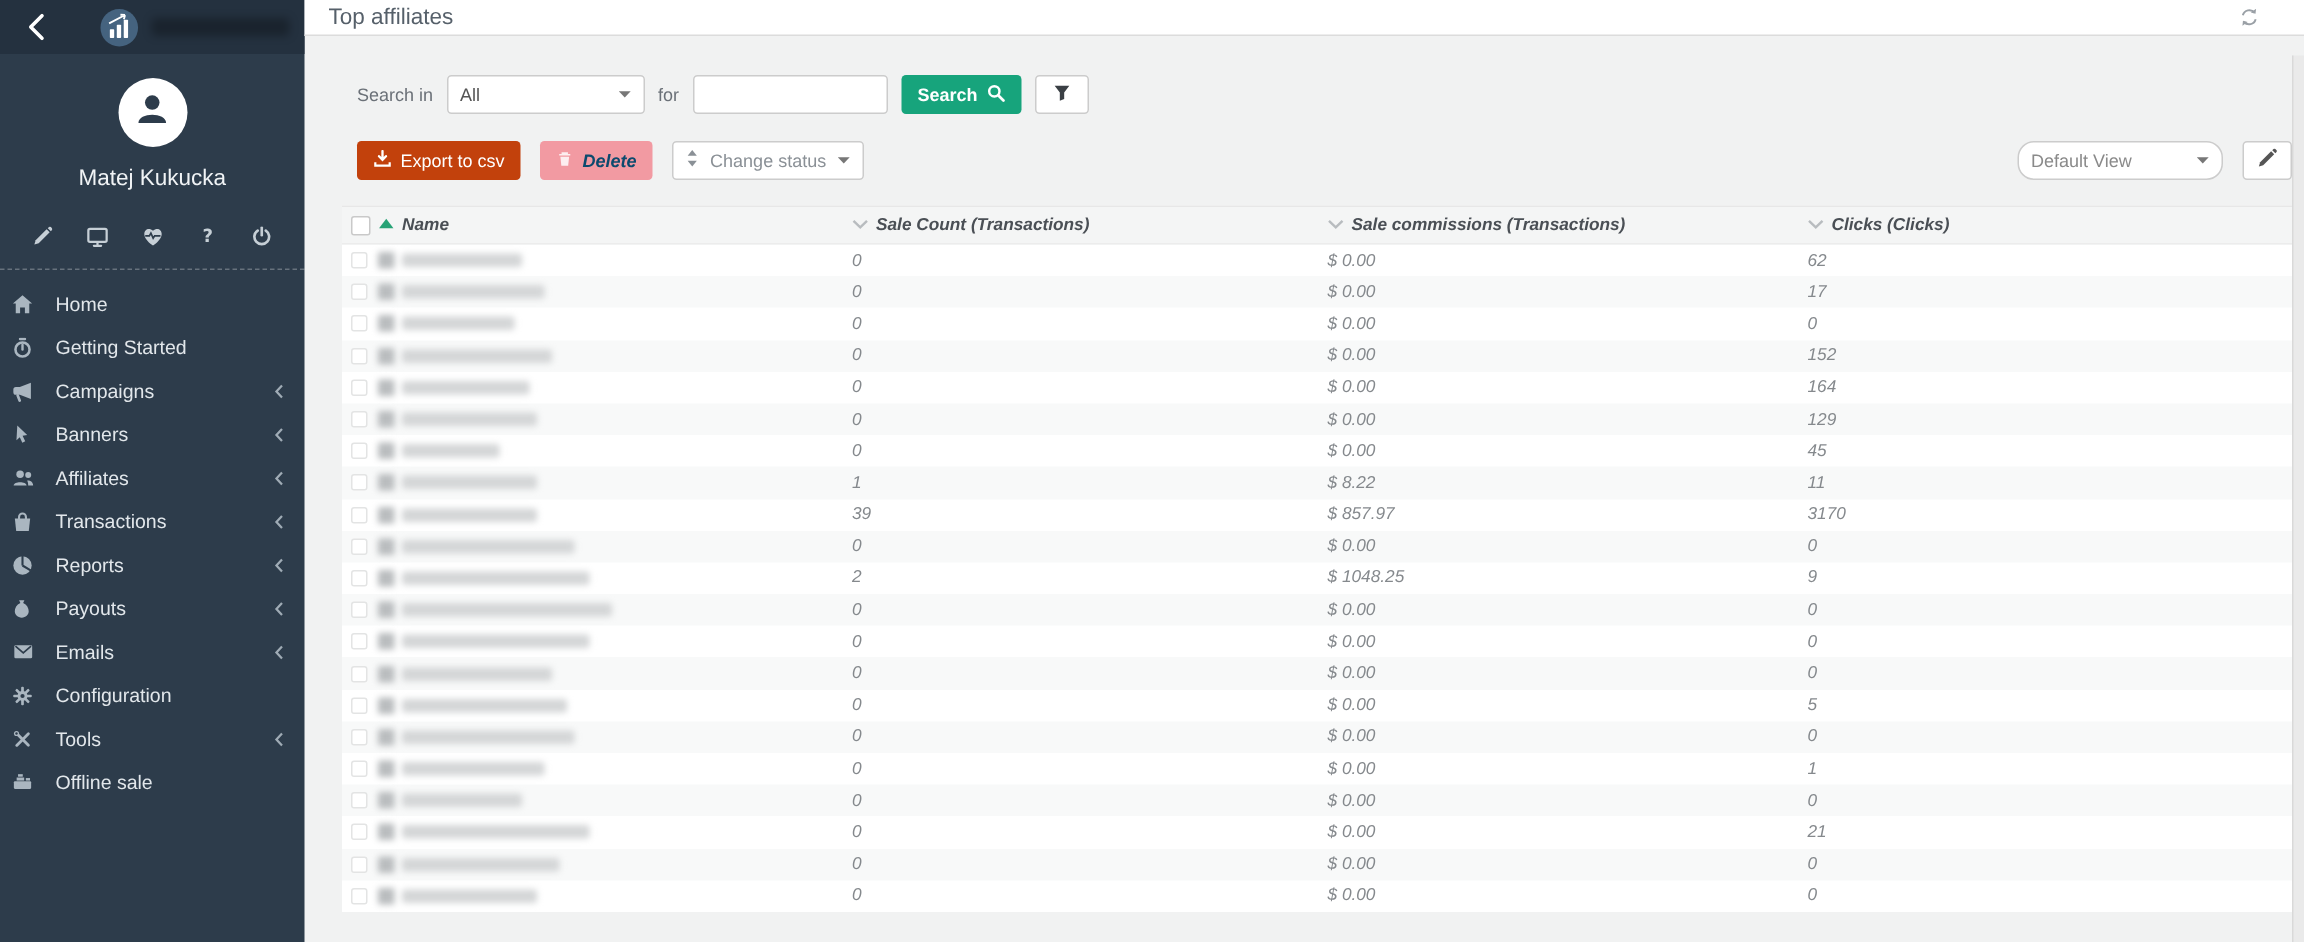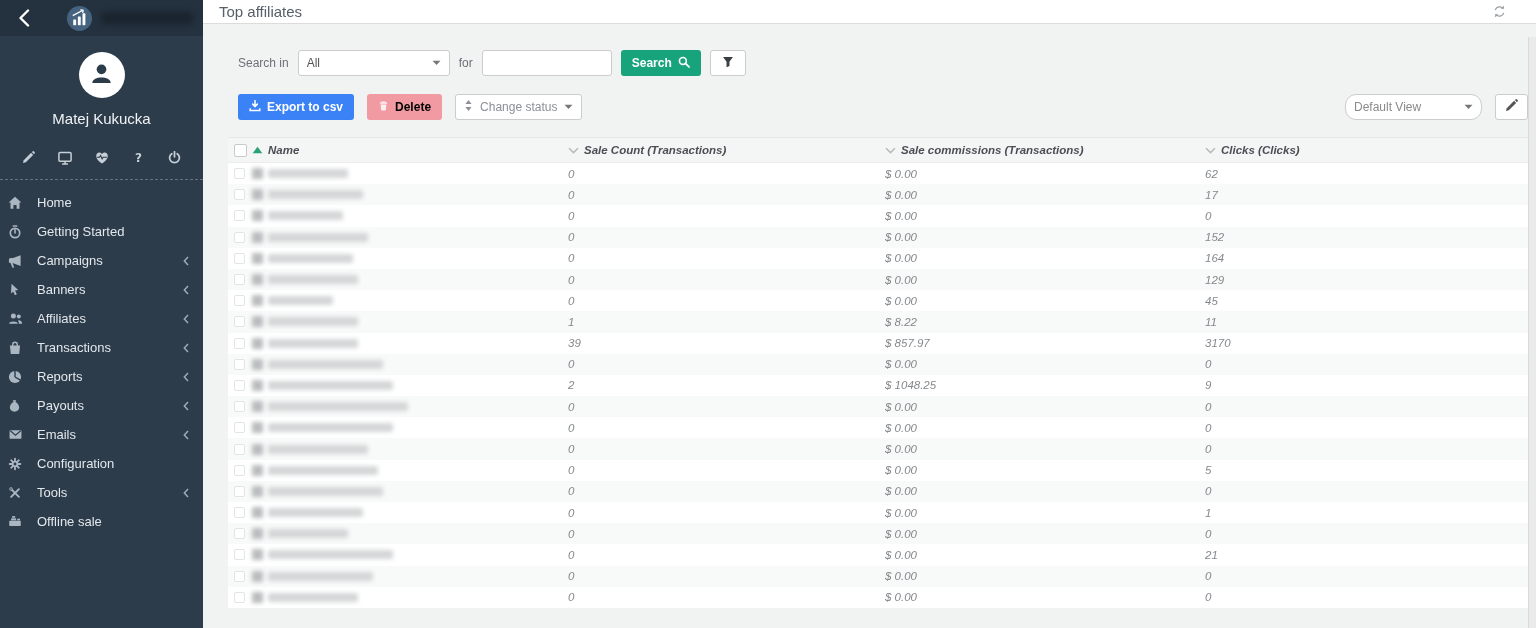--- a/index.html
+++ b/index.html
@@ -28,29 +28,29 @@
   .main { flex:1; position:relative; height:628px; }
   .topbar { height:24px; background:#fff; border-bottom:1px solid #dcdcdc; display:flex; align-items:center; padding:0 16px; }
   .page-title { font-size:15px; color:#56606a; }
   .refresh-btn { margin-left:auto; color:#9aa0a6; display:inline-flex; cursor:pointer; margin-right:14px; }
   .content { padding:0 8px 0 25px; }
   .lbl { font-size:12px; color:#6b7178; }
 
   .search-row { display:flex; align-items:center; gap:9px; padding:26px 0 18px 10px; }
   .select { height:26px; background:#fff; border:1px solid #ccc; border-radius:3px; display:inline-flex; align-items:center; padding:0 8px; font-size:12px; color:#555; cursor:pointer; gap:6px; }
   .select .caret { margin-left:auto; color:#777; display:inline-flex; }
-  .w130 { width:152px; }
+  .w130 { width:132px; }
   .w137 { width:137px; color:#8a8a8a;border-radius:11px; }
   .text-input { width:130px; height:26px; border:1px solid #ccc; border-radius:3px; font-size:12px; padding:0 6px; color:#444; outline:none; background:#fff; }
   .btn { height:26px; border:none; border-radius:3px; font-size:12px; display:inline-flex; align-items:center; gap:6px; padding:0 11px; cursor:pointer; font-family:inherit; }
   .btn-green { background:#17a47c; color:#fff; font-weight:bold; }
   .btn-filter { background:#fff; border:1px solid #ccc; padding:0 11px; }
   .actions-row { display:flex; align-items:center; gap:13px; padding-left:10px; margin-bottom:17px; }
-  .btn-blue { background:#3b82f6; color:#fff; font-weight:bold; }
-  .btn-pink { background:#f29aa2; color:#000000; font-weight:bold; }
+  .btn-blue { background:#c2410c; color:#fff; font-weight:normal; }
+  .btn-pink { background:#f29aa2; color:#0c4a6e; font-weight:bold;font-style:italic; }
   .change-status { color:#8a9096; gap:7px; }
   .spacer { flex:1; }
   .btn-edit { background:#fff; border:1px solid #ccc; color:#555; padding:0 9px; }
 
   
   .table { background:#fff; }
   .t-head, .t-row { display:grid; grid-template-columns:24px 316px 317px 320px 1fr; align-items:center;font-style:italic; }
   .t-head { height:26px; background:#f4f5f5; border-top:1px solid #e7e7e7; border-bottom:1px solid #ececec; }
   .t-cell { display:flex; align-items:center; gap:5px; font-size:11.5px; }
   .t-head .t-cell { color:#4a4f55; font-weight:bold; }

